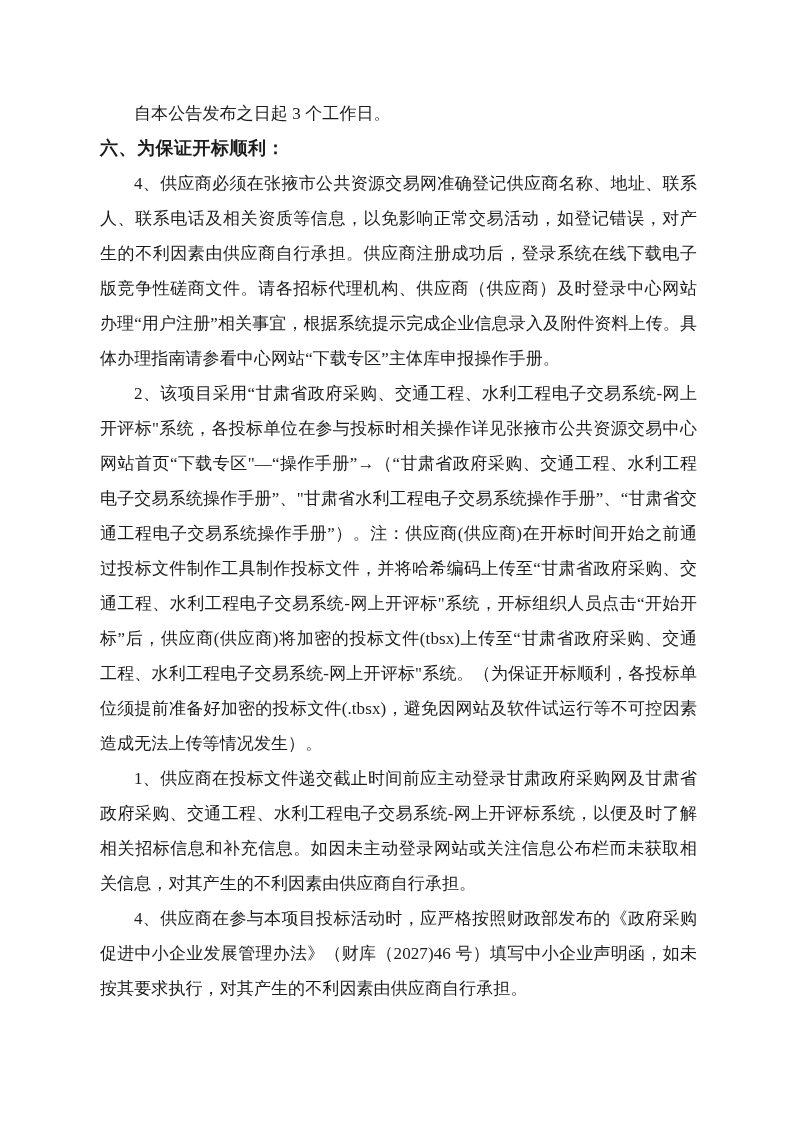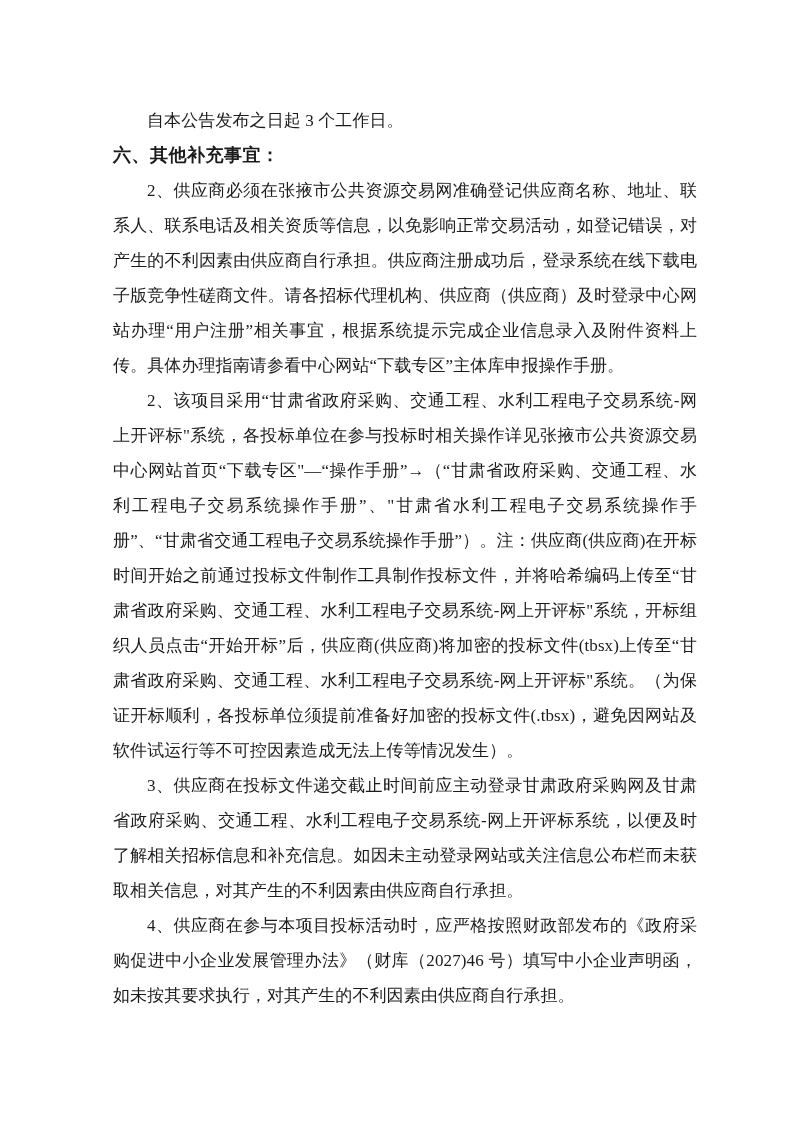--- a/index.html
+++ b/index.html
@@ -13,23 +13,22 @@
     height: 1122px;
     margin: 0 auto;
     background: #ffffff;
     overflow: hidden;
     font-family: "Liberation Serif", "DejaVu Serif", serif;
     color: #1b1b1b;
   }
   .content {
     position: absolute;
     top: 96px;
-    left: 113px;
+    left: 100px;
     right: 96px;
-    margin-top: 7px;
   }
   .para {
     margin: 0;
     font-size: 17px;
     line-height: 35px;
     text-align: justify;
     text-indent: 2em;
     letter-spacing: 0.1px;
     word-break: break-all;
   }
@@ -42,19 +41,19 @@
     text-align: left;
     letter-spacing: 0.5px;
   }
 </style>
 </head>
 <body>
 
 <div class="page">
   <div class="content">
     <p class="para">自本公告发布之日起 3 个工作日。</p>
-    <p class="para heading">六、其他补充事宜：</p>
-    <p class="para">2、供应商必须在张掖市公共资源交易网准确登记供应商名称、地址、联系人、联系电话及相关资质等信息，以免影响正常交易活动，如登记错误，对产生的不利因素由供应商自行承担。供应商注册成功后，登录系统在线下载电子版竞争性磋商文件。请各招标代理机构、供应商（供应商）及时登录中心网站办理“用户注册”相关事宜，根据系统提示完成企业信息录入及附件资料上传。具体办理指南请参看中心网站“下载专区”主体库申报操作手册。</p>
+    <p class="para heading">六、为保证开标顺利：</p>
+    <p class="para">4、供应商必须在张掖市公共资源交易网准确登记供应商名称、地址、联系人、联系电话及相关资质等信息，以免影响正常交易活动，如登记错误，对产生的不利因素由供应商自行承担。供应商注册成功后，登录系统在线下载电子版竞争性磋商文件。请各招标代理机构、供应商（供应商）及时登录中心网站办理“用户注册”相关事宜，根据系统提示完成企业信息录入及附件资料上传。具体办理指南请参看中心网站“下载专区”主体库申报操作手册。</p>
     <p class="para">2、该项目采用“甘肃省政府采购、交通工程、水利工程电子交易系统-网上开评标"系统，各投标单位在参与投标时相关操作详见张掖市公共资源交易中心网站首页“下载专区"—“操作手册”→（“甘肃省政府采购、交通工程、水利工程电子交易系统操作手册”、"甘肃省水利工程电子交易系统操作手册”、“甘肃省交通工程电子交易系统操作手册”）。注：供应商(供应商)在开标时间开始之前通过投标文件制作工具制作投标文件，并将哈希编码上传至“甘肃省政府采购、交通工程、水利工程电子交易系统-网上开评标"系统，开标组织人员点击“开始开标”后，供应商(供应商)将加密的投标文件(tbsx)上传至“甘肃省政府采购、交通工程、水利工程电子交易系统-网上开评标"系统。（为保证开标顺利，各投标单位须提前准备好加密的投标文件(.tbsx)，避免因网站及软件试运行等不可控因素造成无法上传等情况发生）。</p>
-    <p class="para">3、供应商在投标文件递交截止时间前应主动登录甘肃政府采购网及甘肃省政府采购、交通工程、水利工程电子交易系统-网上开评标系统，以便及时了解相关招标信息和补充信息。如因未主动登录网站或关注信息公布栏而未获取相关信息，对其产生的不利因素由供应商自行承担。</p>
+    <p class="para">1、供应商在投标文件递交截止时间前应主动登录甘肃政府采购网及甘肃省政府采购、交通工程、水利工程电子交易系统-网上开评标系统，以便及时了解相关招标信息和补充信息。如因未主动登录网站或关注信息公布栏而未获取相关信息，对其产生的不利因素由供应商自行承担。</p>
     <p class="para">4、供应商在参与本项目投标活动时，应严格按照财政部发布的《政府采购促进中小企业发展管理办法》（财库（2027)46 号）填写中小企业声明函，如未按其要求执行，对其产生的不利因素由供应商自行承担。</p>
   </div>
 </div>
 
 </body></html>

